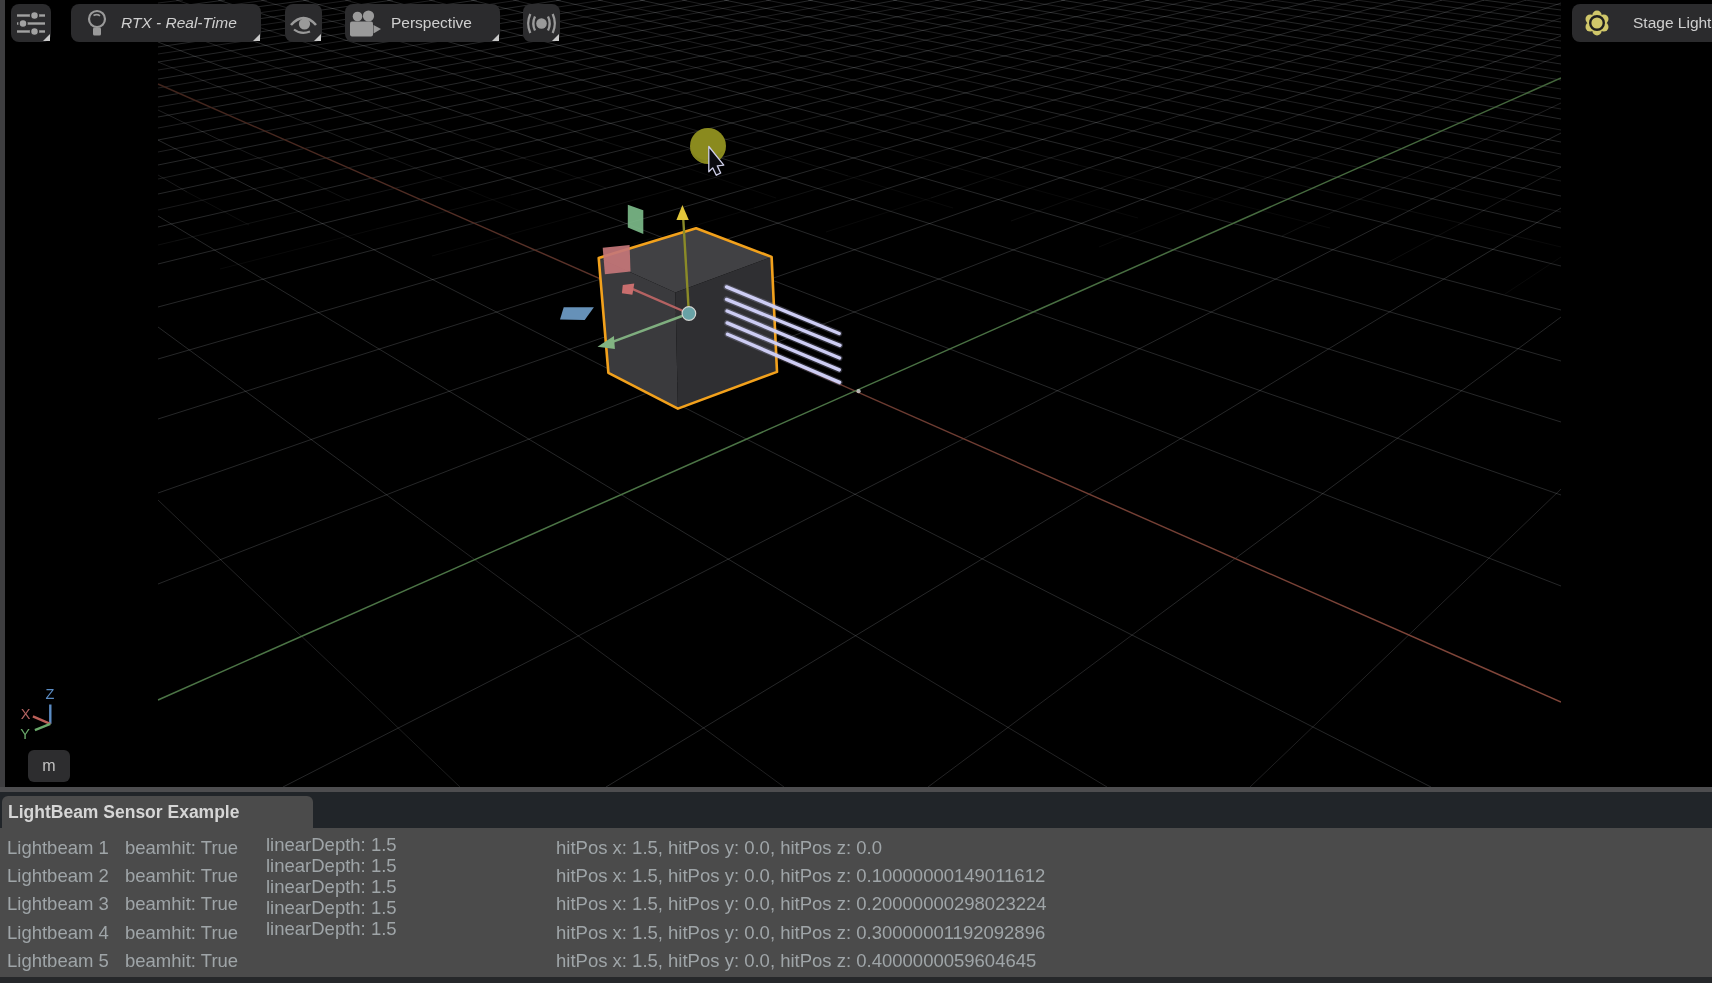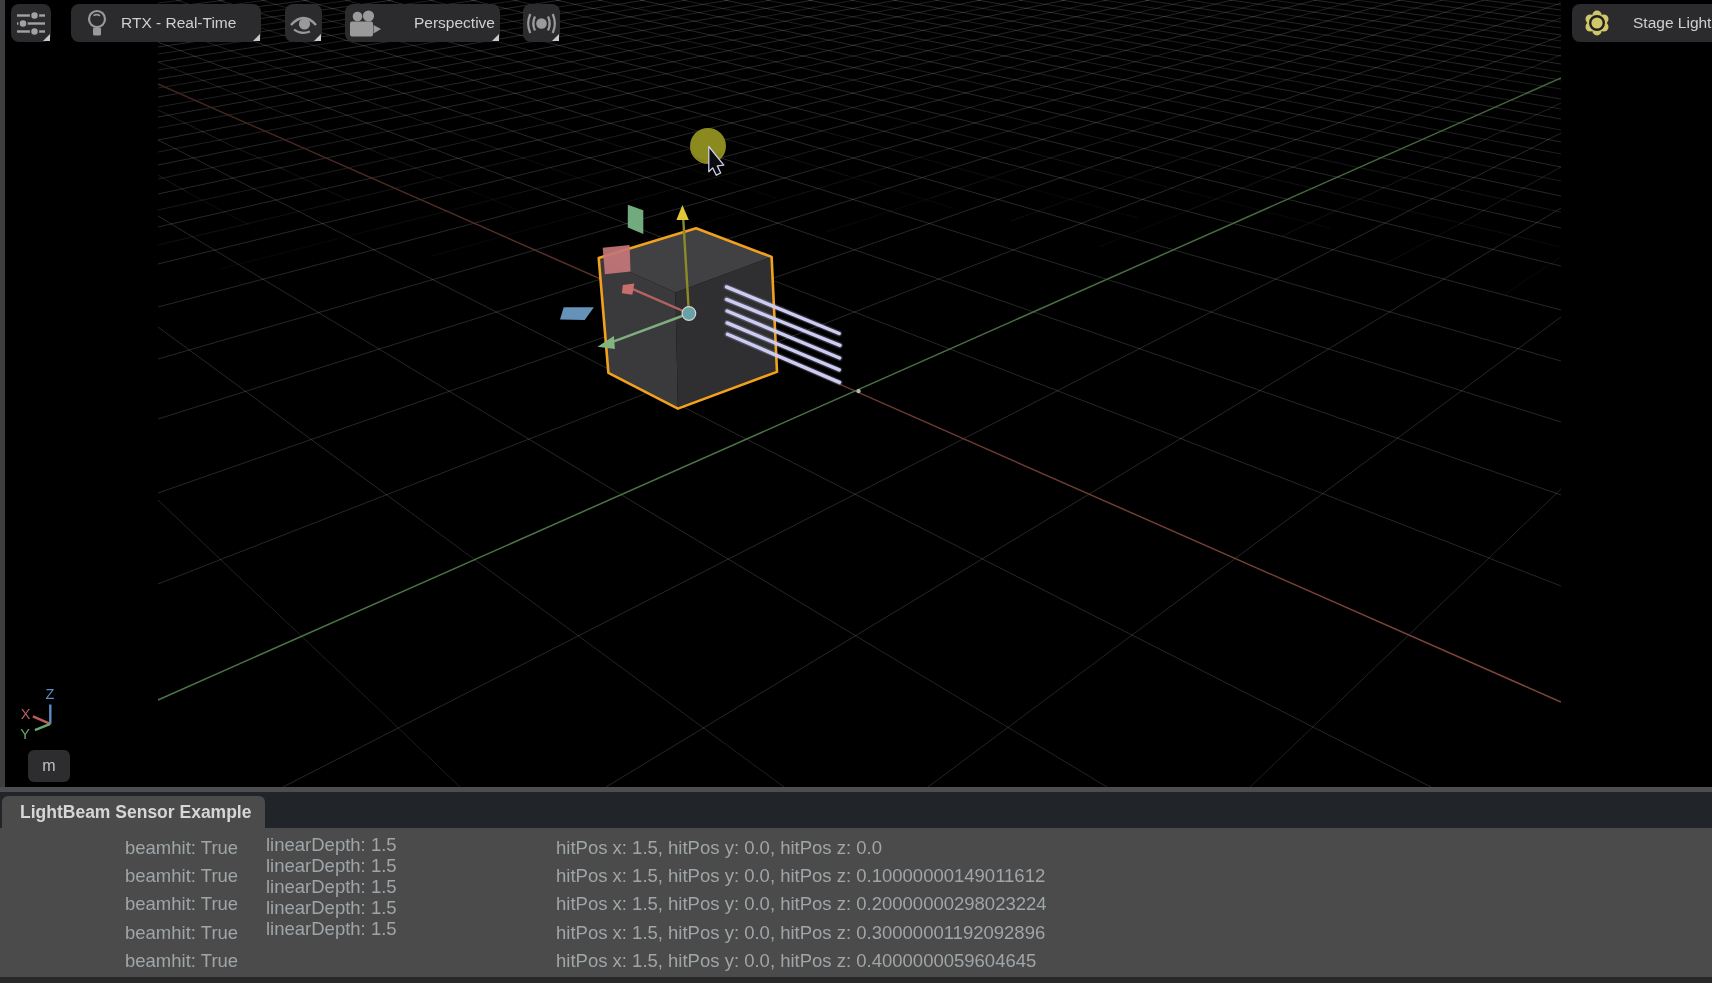--- a/index.html
+++ b/index.html
@@ -97,38 +97,38 @@
       <line x1="6" y1="27.5" x2="34" y2="27.5"></line>
     </g>
     <g fill="#a2a2a2" stroke="#2b2b2d" stroke-width="1.5">
       <circle cx="23.5" cy="11.5" r="4"></circle>
       <circle cx="12" cy="19.5" r="4"></circle>
       <circle cx="23.5" cy="27.5" r="4"></circle>
     </g>
   </svg>
   <div class="corner"></div>
 </div>
-<div class="btn" style="left:71px;width:190px;">
+<div class="btn" style="left:71px;width:190px;font-style:italic;">
   <svg width="36" height="38" viewBox="0 0 36 38" style="margin-left:8px">
     <circle cx="18" cy="15" r="8" fill="none" stroke="#9a9a9a" stroke-width="2.2"></circle>
     <path d="M14.5,11.5 Q18,9.5 21,11.8" fill="none" stroke="#9a9a9a" stroke-width="1.6"></path>
     <rect x="14" y="23.5" width="8" height="8" rx="1.5" fill="#9a9a9a"></rect>
   </svg>
   <span style="margin-left:6px">RTX - Real-Time</span>
   <div class="corner"></div>
 </div>
 <div class="btn" style="left:284.5px;width:37px;">
   <svg width="37" height="38" viewBox="0 0 37 38">
     <path d="M6,21 Q18.5,7 31,21" fill="none" stroke="#9a9a9a" stroke-width="2.6"></path>
     <circle cx="19.5" cy="20" r="5.6" fill="#9a9a9a"></circle>
     <path d="M9,25.5 Q16,31 25,27.5" fill="none" stroke="#9a9a9a" stroke-width="2.2"></path>
   </svg>
   <div class="corner"></div>
 </div>
-<div class="btn" style="left:345px;width:155px;gap:23px;">
+<div class="btn" style="left:345px;width:155px;">
   <svg width="36" height="38" viewBox="0 0 36 38" style="margin-left:2px">
     <circle cx="10.5" cy="12.5" r="4.8" fill="#9a9a9a"></circle>
     <circle cx="21.5" cy="12" r="5.6" fill="#9a9a9a"></circle>
     <rect x="3" y="17.5" width="23" height="15" rx="2" fill="#9a9a9a"></rect>
     <polygon points="26.5,21 34,25 26.5,29.5" fill="#9a9a9a"></polygon>
   </svg>
   <span style="margin-left:8px">Perspective</span>
   <div class="corner"></div>
 </div>
 <div class="btn" style="left:522.5px;width:37px;">
@@ -164,21 +164,22 @@
   <line x1="40.3" y1="43.8" x2="24.9" y2="50.1" stroke="#6aa86a" stroke-width="2.4"></line>
   <text x="40" y="19" fill="#5b8cc4" font-size="14.5" text-anchor="middle">Z</text>
   <text x="15.5" y="38.5" fill="#b06260" font-size="14.5" text-anchor="middle">X</text>
   <text x="15" y="59" fill="#6aa86a" font-size="14.5" text-anchor="middle">Y</text>
 </svg>
 <div class="abs" style="left:28px;top:749.5px;width:42px;height:32px;background:#2d2d2f;border-radius:6px;
   color:#c2c2c2;font-size:16px;display:flex;align-items:center;justify-content:center">m</div>
 
 <div class="abs" style="left:0;top:787px;width:1712px;height:5px;background:#4d4d4f"></div>
 <div class="abs" style="left:0;top:792px;width:1712px;height:36px;background:#212529"></div>
-<div class="abs" style="left:2px;top:796px;width:263px;height:32px;background:#4b4b4b;
+<div class="abs" style="left:2px;top:796px;width:311px;height:32px;background:#4b4b4b;
   border-radius:6px 6px 0 0;color:#d6d6d6;font-size:17.5px;font-weight:bold;
-  display:flex;align-items:center;padding-left:18px">LightBeam Sensor Example</div>
+  display:flex;align-items:center;padding-left:6px">LightBeam Sensor Example</div>
 <div class="abs" style="left:0;top:828px;width:1712px;height:149px;background:#4b4b4b;color:#9fa5a8;font-size:18.5px">
+  <div class="abs" style="left:7px;top:6px;line-height:28.2px">Lightbeam 1<br>Lightbeam 2<br>Lightbeam 3<br>Lightbeam 4<br>Lightbeam 5</div>
   <div class="abs" style="left:125px;top:6px;line-height:28.2px">beamhit: True<br>beamhit: True<br>beamhit: True<br>beamhit: True<br>beamhit: True</div>
   <div class="abs" style="left:266px;top:6px;line-height:21px">linearDepth: 1.5<br>linearDepth: 1.5<br>linearDepth: 1.5<br>linearDepth: 1.5<br>linearDepth: 1.5</div>
   <div class="abs" style="left:556px;top:6px;line-height:28.2px">hitPos x: 1.5, hitPos y: 0.0, hitPos z: 0.0<br>hitPos x: 1.5, hitPos y: 0.0, hitPos z: 0.10000000149011612<br>hitPos x: 1.5, hitPos y: 0.0, hitPos z: 0.20000000298023224<br>hitPos x: 1.5, hitPos y: 0.0, hitPos z: 0.30000001192092896<br>hitPos x: 1.5, hitPos y: 0.0, hitPos z: 0.4000000059604645</div>
 </div>
 <div class="abs" style="left:0;top:977px;width:1712px;height:6px;background:#26282a"></div>
 
 </body></html>

